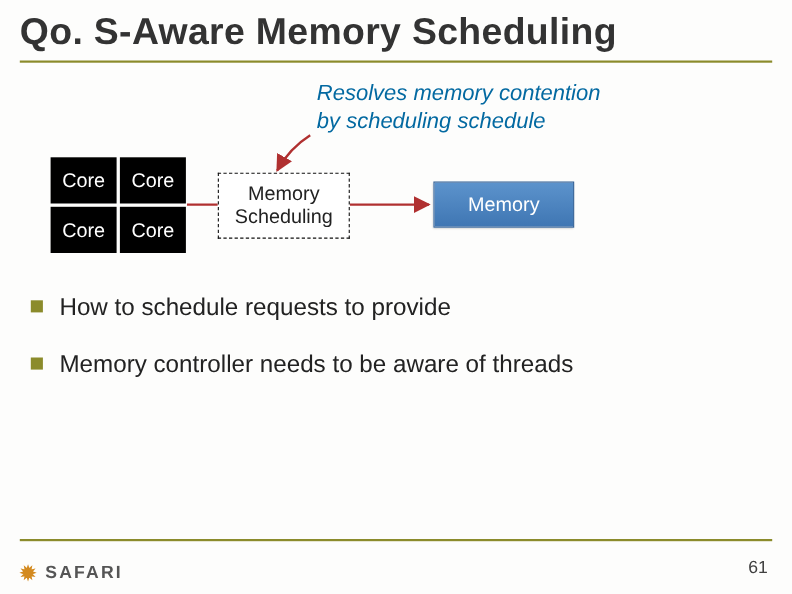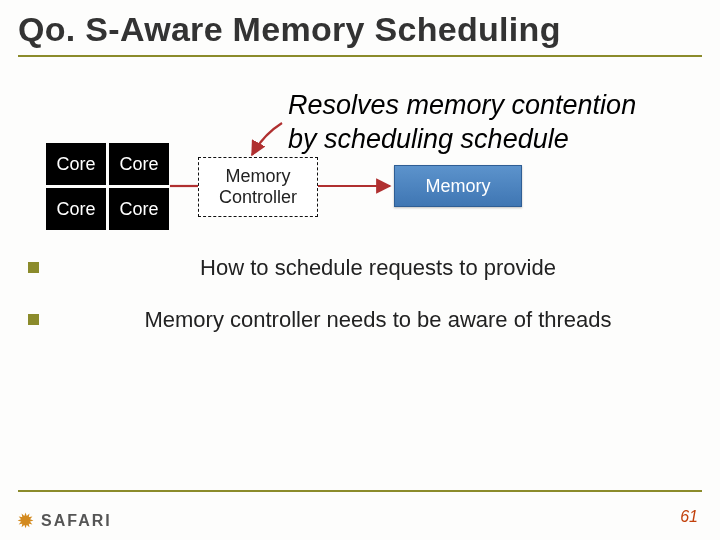--- a/index.html
+++ b/index.html
@@ -33,25 +33,25 @@
   }
 
   .diagram-wrap {
     position: relative;
     height: 170px;
     margin: 10px 0 6px 0;
   }
   .caption {
     position: absolute;
     left: 270px;
-    top: 16px;
+    top: 0px;
     font-style: italic;
-    font-size: 27px;
+    font-size: 20px;
     line-height: 1.25;
-    color: #000000;
+    color: #0369a1;
   }
   .cores {
     position: absolute;
     left: 28px;
     top: 70px;
     display: grid;
     grid-template-columns: 60px 60px;
     grid-template-rows: 42px 42px;
     gap: 3px;
     text-align: right;
@@ -102,22 +102,21 @@
     font-size: 22px;
   }
   .b1 {
     list-style: none;
     padding: 0;
     margin: 0;
   }
   .b1 > li {
     position: relative;
     padding-left: 36px;
-    margin: 12px 0 8px 0;
-    text-align: center;
+    margin: 23px 0 8px 0;
   }
   .b1 > li::before {
     content: "";
     position: absolute;
     left: 10px;
     top: 7px;
     width: 11px;
     height: 11px;
     background: #8b8b2b;
   }
@@ -163,22 +162,21 @@
     letter-spacing: 2px;
     font-size: 16px;
     color: #555;
   }
   .logo .sun { color: #d38a1f; font-size: 18px; }
   .pagenum {
     position: absolute;
     right: 22px;
     bottom: 14px;
     font-size: 16px;
-    color: #c2410c;
-    font-style: italic;
+    color: #404040;
   }
 </style>
 </head>
 <body>
 
 <div class="slide">
 
   <h1 class="title">Qo. S-Aware Memory Scheduling</h1>
   <hr class="title-rule">
 
@@ -203,21 +201,21 @@
     <div class="cores">
       <div class="core">Core</div>
       <div class="core">Core</div>
       <div class="core">Core</div>
       <div class="core">Core</div>
     </div>
 
     <div class="memctrl">
       <div>
         <span>Memory</span><br>
-        <span>Controller</span>
+        <span>Scheduling</span>
       </div>
     </div>
 
     <div class="mem">Memory</div>
 
   </div>
 
   <div class="content">
     <ul class="b1">
       <li>

